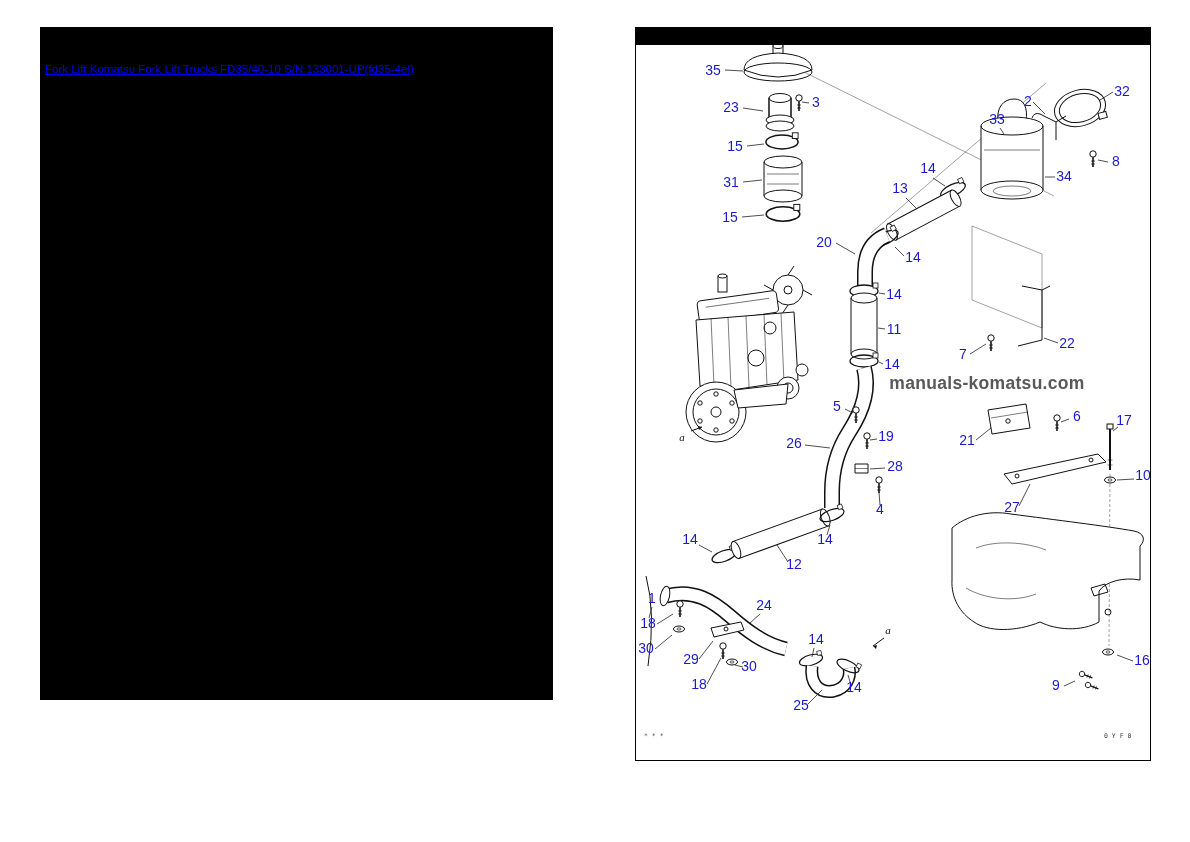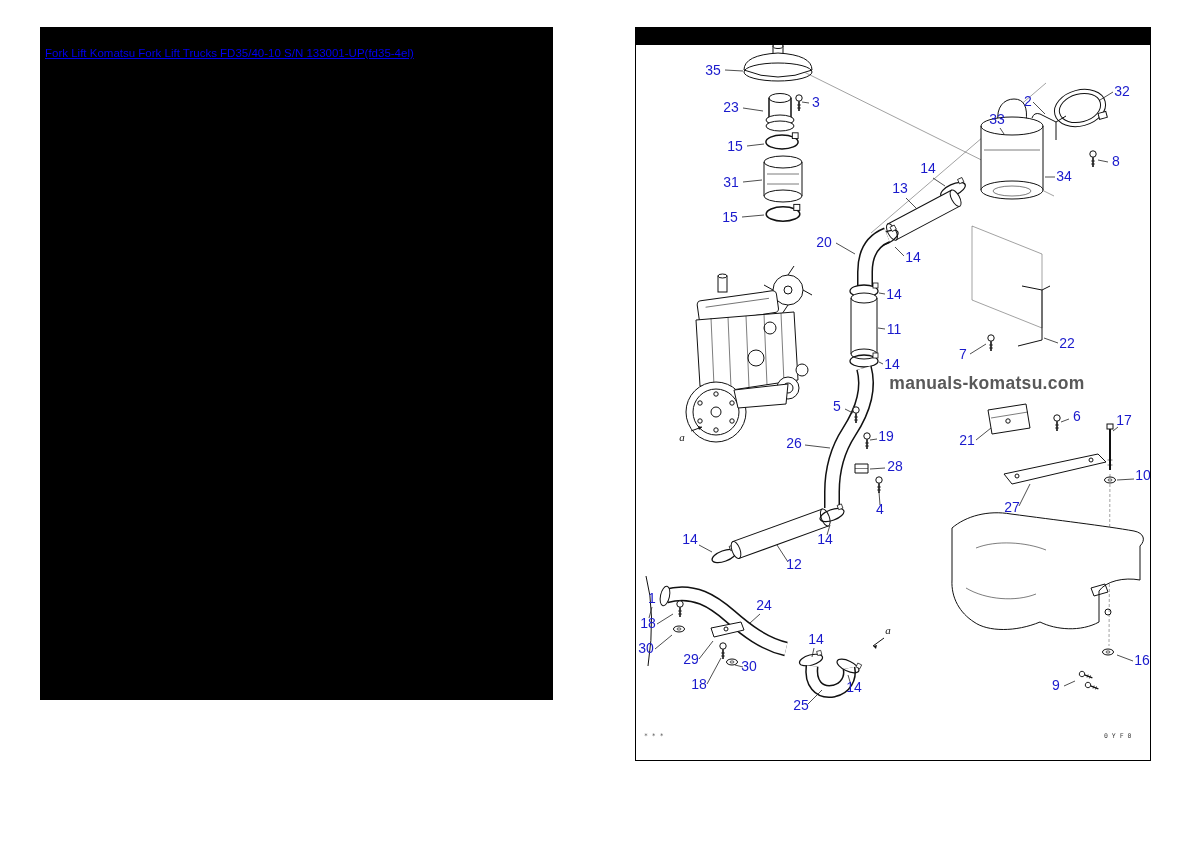--- a/index.html
+++ b/index.html
@@ -3,21 +3,21 @@
 <meta charset="utf-8">
 <style>
   * { margin: 0; padding: 0; box-sizing: border-box; }
   html, body { width: 1190px; height: 842px; background: #fff; overflow: hidden; }
   body { position: relative; font-family: "Liberation Sans", sans-serif; }
 
   .left-panel {
     position: absolute; left: 40px; top: 27px;
     width: 513px; height: 673px;
     background: #000;
-    padding: 16px 5px 0 5px;
+    padding: 32px 5px 0 5px;
   }
   .manual-link {
     color: var(--link-blue, #0000EE);
     font-size: 11.5px;
     text-decoration: underline;
     cursor: pointer;
     font-family: "Liberation Sans", sans-serif;
   }
 
   .right-panel {

